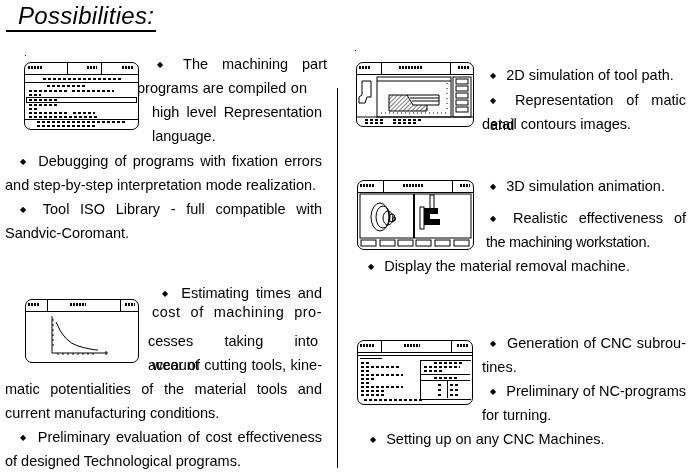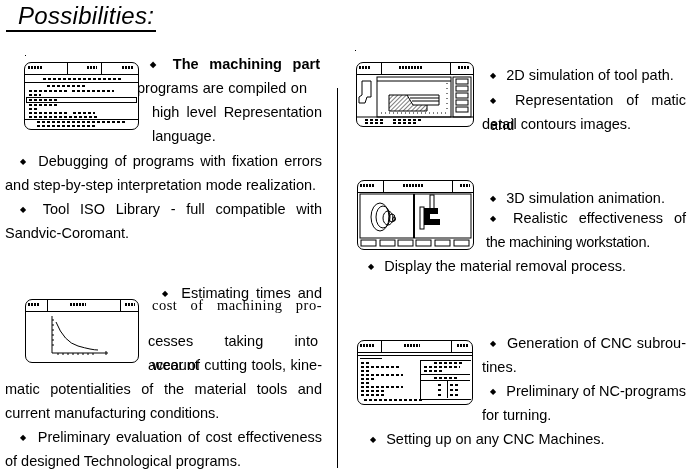--- a/index.html
+++ b/index.html
@@ -50,21 +50,21 @@
   <div class="scribble" style="left:4px;top:41px;width:30px"></div>
   <div class="scribble" style="left:4px;top:45px;width:10px"></div>
   <div class="scribble" style="left:4px;top:49px;width:40px"></div>
   <div class="scribble" style="left:48px;top:49px;width:22px"></div>
   <div class="scribble" style="left:4px;top:53px;width:70px"></div>
   <div style="position:absolute;left:0;right:0;top:56px;height:1px;background:#000"></div>
   <div class="scribble" style="left:12px;top:58px;width:90px"></div>
   <div class="scribble" style="left:12px;top:62px;width:60px"></div>
 </div>
 
-<div class="txt just bul" style="left:150px;top:52px;width:170px;font-weight:bold;">The machining part</div>
+<div class="txt just bul" style="left:157px;top:52px;width:170px;">The machining part</div>
 <div class="txt just" style="left:137px;top:76px;width:170px;">programs are compiled on</div>
 <div class="txt just" style="left:152px;top:100px;width:170px;">high  level Representation</div>
 <div class="txt" style="left:152px;top:124px;">language.</div>
 
 <div class="txt just bul" style="left:20px;top:149px;width:302px;">Debugging  of programs with fixation errors</div>
 <div class="txt" style="left:5px;top:173px;">and step-by-step interpretation mode realization.</div>
 
 <div class="txt just bul" style="left:20px;top:197px;width:302px;">Tool   ISO Library - full compatible with</div>
 <div class="txt" style="left:5px;top:221px;">Sandvic-Coromant.</div>
 
@@ -94,21 +94,21 @@
         <line x1="57" y1="53" x2="57" y2="55"></line>
       <line x1="62" y1="53" x2="62" y2="55"></line>
         <line x1="67" y1="53" x2="67" y2="55"></line>
       <line x1="80" y1="51" x2="80" y2="55"></line>
     </g>
     <path d="M30 22 Q38 42 52 46 T72 50" fill="none" stroke="#000" stroke-width="1"></path>
   </svg>
 </div>
 
 <div class="txt just bul" style="left:162px;top:281px;width:160px;">Estimating times and</div>
-<div class="txt just" style="left:152px;top:293px;width:170px;letter-spacing:0.5px;font-family:Liberation Serif, serif;">cost of machining pro-</div>
+<div class="txt just" style="left:152px;top:300px;width:170px;letter-spacing:0.5px;">cost of machining pro-</div>
 <div class="txt just" style="left:148px;top:329px;width:170px;">cesses taking into account</div>
 <div class="txt just" style="left:152px;top:353px;width:170px;">wear of cutting tools,  kine-</div>
 <div class="txt just" style="left:5px;top:377px;width:317px;">matic  potentialities  of  the  material tools and</div>
 <div class="txt" style="left:5px;top:401px;">current manufacturing conditions.</div>
 
 <div class="txt just bul" style="left:20px;top:425px;width:302px;">Preliminary evaluation of cost effectiveness</div>
 <div class="txt" style="left:5px;top:449px;">of designed Technological programs.</div>
 
 <div class="win" style="left:356px;top:62px;width:116px;height:63px;">
   <div class="bar">
@@ -176,24 +176,24 @@
     <rect x="62" y="26" width="4" height="22" fill="none" stroke="#000"></rect>
     <rect x="3" y="59" width="15" height="6" fill="none" stroke="#000"></rect>
     <rect x="22" y="59" width="15" height="6" fill="none" stroke="#000"></rect>
     <rect x="40" y="59" width="15" height="6" fill="none" stroke="#000"></rect>
     <rect x="58" y="59" width="15" height="6" fill="none" stroke="#000"></rect>
     <rect x="77" y="59" width="15" height="6" fill="none" stroke="#000"></rect>
     <rect x="96" y="59" width="15" height="6" fill="none" stroke="#000"></rect>
   </svg>
 </div>
 
-<div class="txt bul" style="left:490px;top:186px;text-align:center;">3D simulation animation.</div>
+<div class="txt bul" style="left:490px;top:174px;text-align:center;">3D simulation animation.</div>
 <div class="txt just bul" style="left:490px;top:206px;width:196px;">Realistic  effectiveness  of</div>
 <div class="txt" style="left:486px;top:230px;letter-spacing:-0.3px;">the machining workstation.</div>
-<div class="txt bul" style="left:368px;top:254px;">Display the material removal process.</div>
+<div class="txt bul" style="left:368px;top:254px;">Display the material removal machine.</div>
 
 <div class="win" style="left:357px;top:340px;width:114px;height:63px;">
   <div class="bar">
       <div class="c1" style="width:23px"></div>
       <div class="c3" style="width:20px"></div>
     <div class="t" style="left:2px;width:14px"></div>
     <div class="t" style="left:46px;width:16px"></div>
     <div class="t" style="right:3px;width:12px"></div>
   </div>
   <div style="position:absolute;left:0;right:0;top:14px;height:1px;background:#000"></div>

